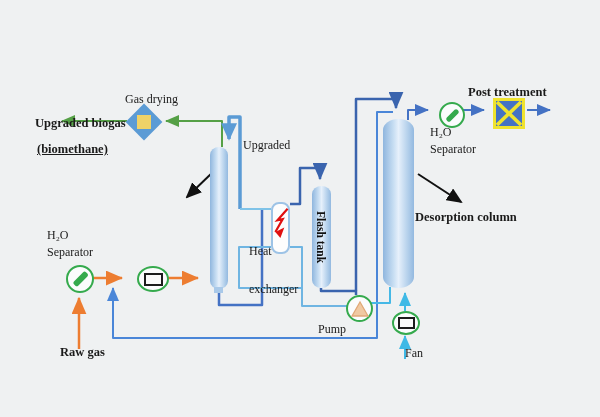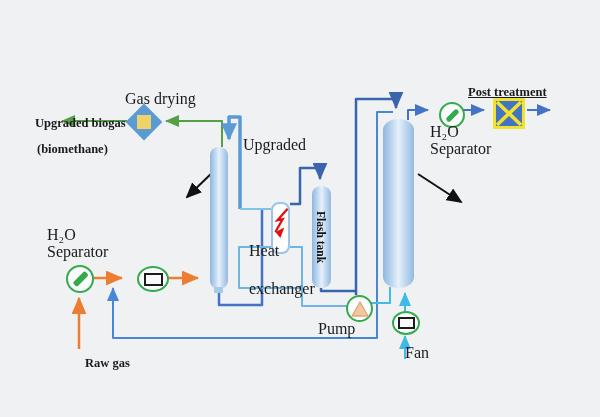--- a/index.html
+++ b/index.html
@@ -1,19 +1,19 @@
 <!DOCTYPE html>
 <html><head>
 <meta charset="utf-8">
 <style>
   html,body{margin:0;padding:0;background:#e9ebed;}
   #stage{position:relative;width:600px;height:417px;background:#eff1f2;overflow:hidden;
          font-family:"Liberation Serif", serif;color:#1a1a1a;}
   .abs{position:absolute;}
-  .lbl{position:absolute;font-size:16px;line-height:14px;white-space:nowrap;}
+  .lbl{position:absolute;font-size:12px;line-height:14px;white-space:nowrap;}
   .bold{font-weight:bold;font-size:12.5px;}
   
   .cyl{position:absolute;background:linear-gradient(to right,#8fb6de 0%,#c9dff3 35%,#e6f0fb 50%,#b7d2ec 78%,#93b9e0 100%);}
   
   .ring{position:absolute;border:2.5px solid #35aa4d;background:#fbfcfd;border-radius:50%;
         display:flex;align-items:center;justify-content:center;}
   .stripe{background:#35aa4d;transform:rotate(-45deg);border-radius:2px;}
   .fanrect{border:2.5px solid #1c1c1c;background:#fafafa;}
   #pipes{position:absolute;left:0;top:0;z-index:1;}
   .comp{z-index:2;}
@@ -134,26 +134,27 @@
 
   <div class="abs comp" style="left:493px;top:98px;width:32px;height:31px;background:#4472c4;border:3px solid #efe32e;box-sizing:border-box;">
     <svg width="26" height="25">
       <line x1="1" y1="1" x2="25" y2="24" stroke="#efe32e" stroke-width="3.5"></line>
       <line x1="25" y1="1" x2="1" y2="24" stroke="#efe32e" stroke-width="3.5"></line>
     </svg>
   </div>
 
   <div class="lbl txt" style="left:125px;top:92px;">Gas drying</div>
   <div class="lbl txt bold" style="left:35px;top:116px;">Upgraded biogas</div>
-  <div class="lbl txt bold" style="left:37px;top:142px;">(biomethane)</div>
+  <div class="lbl txt bold" style="left:37px;top:142px;text-decoration:underline;">(biomethane)</div>
   <div class="lbl txt" style="left:243px;top:138px;">Upgraded</div>
   <div class="lbl txt" style="left:47px;top:228px;">H₂O</div>
   <div class="lbl txt" style="left:47px;top:245px;">Separator</div>
-  <div class="lbl txt bold" style="left:60px;top:356px;margin-left:25px;">Raw gas</div>
+  <div class="lbl txt bold" style="left:60px;top:345px;">Raw gas</div>
   <div class="lbl txt" style="left:249px;top:244px;">Heat</div>
   <div class="lbl txt" style="left:249px;top:261px;margin-top:21px;">exchanger</div>
+  <div class="lbl txt bold" style="left:415px;top:210px;">Desorption column</div>
   <div class="lbl txt" style="left:318px;top:322px;">Pump</div>
   <div class="lbl txt" style="left:405px;top:313px;margin-top:33px;">Fan</div>
   <div class="lbl txt" style="left:430px;top:125px;">H₂O</div>
   <div class="lbl txt" style="left:430px;top:142px;">Separator</div>
-  <div class="lbl txt bold" style="left:468px;top:85px;text-decoration:underline;">Post treatment</div>
+  <div class="lbl txt bold" style="left:468px;top:85px;">Post treatment</div>
 
 </div>
 
 </body></html>

